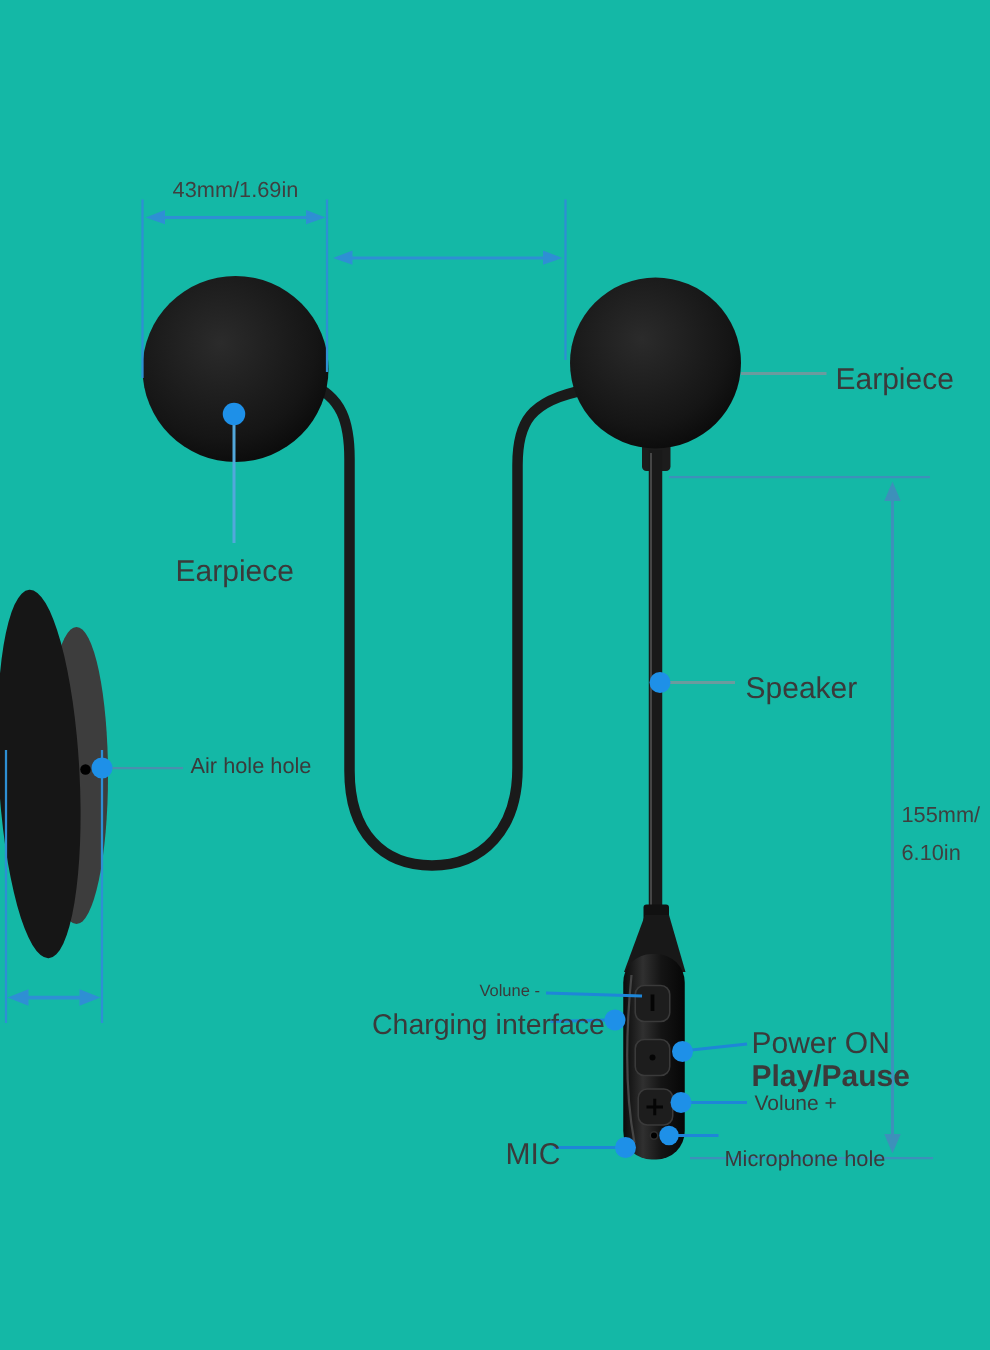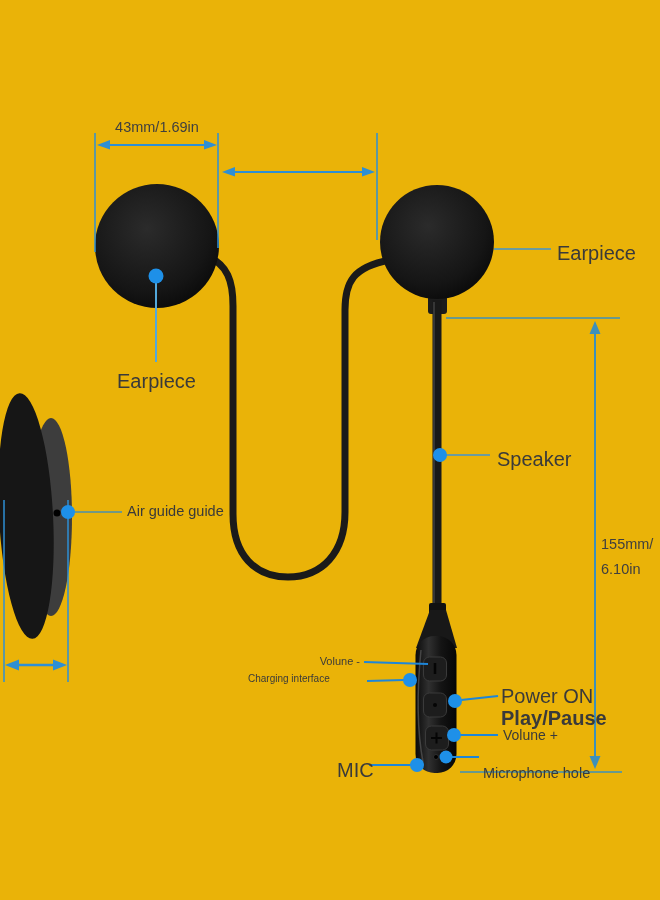--- a/index.html
+++ b/index.html
@@ -1,17 +1,17 @@
 <!DOCTYPE html>
 <html><head>
 <meta charset="utf-8">
 <style>
   html,body{margin:0;padding:0;}
   body{font-family:"Liberation Sans",sans-serif;background:#ffffff;}
-  .canvas{position:relative;width:660px;height:900px;background:#eab308;overflow:hidden;}
+  .canvas{position:relative;width:660px;height:900px;background:#14b8a6;overflow:hidden;}
   .art{position:absolute;left:0;top:0;}
   .lbl{position:absolute;color:#3a3a3a;font-size:20px;white-space:nowrap;line-height:1.2;}
   .dim{font-size:14.5px;color:#3f3f3f;}
   .ctr{text-align:center;}
   .rt{text-align:right;}
   .thick{font-size:16px;color:#333333;}
 </style>
 </head>
 <body>
 
@@ -125,25 +125,25 @@
 
   <div class="lbl ctr" style="left:114px;top:369px;width:85px;">Earpiece</div>
 
   <div class="lbl" style="left:557px;top:241px;">Earpiece</div>
 
   <div class="lbl" style="left:497px;top:447px;">Speaker</div>
 
   <div class="lbl dim" style="left:601px;top:536px;">155mm/</div>
   <div class="lbl dim" style="left:601px;top:561px;">6.10in</div>
 
-  <div class="lbl" style="left:127px;top:503px;font-size:14.5px;">Air guide guide</div>
+  <div class="lbl" style="left:127px;top:503px;font-size:14.5px;">Air hole hole</div>
 
   <div class="lbl rt" style="left:260px;top:655px;width:100px;font-size:11px;">Volune -</div>
 
-  <div class="lbl" style="left:248px;top:673px;font-size:10px;">Charging interface</div>
+  <div class="lbl" style="left:248px;top:673px;font-size:19px;">Charging interface</div>
 
   <div class="lbl" style="left:501px;top:684px;">Power ON</div>
 
   <div class="lbl" style="left:501px;top:706px;font-weight:bold;">Play/Pause</div>
 
   <div class="lbl" style="left:503px;top:727px;font-size:14px;">Volune +</div>
 
   <div class="lbl" style="left:483px;top:749px;font-size:14.5px;margin-top:16px;">Microphone hole</div>
 
   <div class="lbl" style="left:337px;top:758px;">MIC</div>

